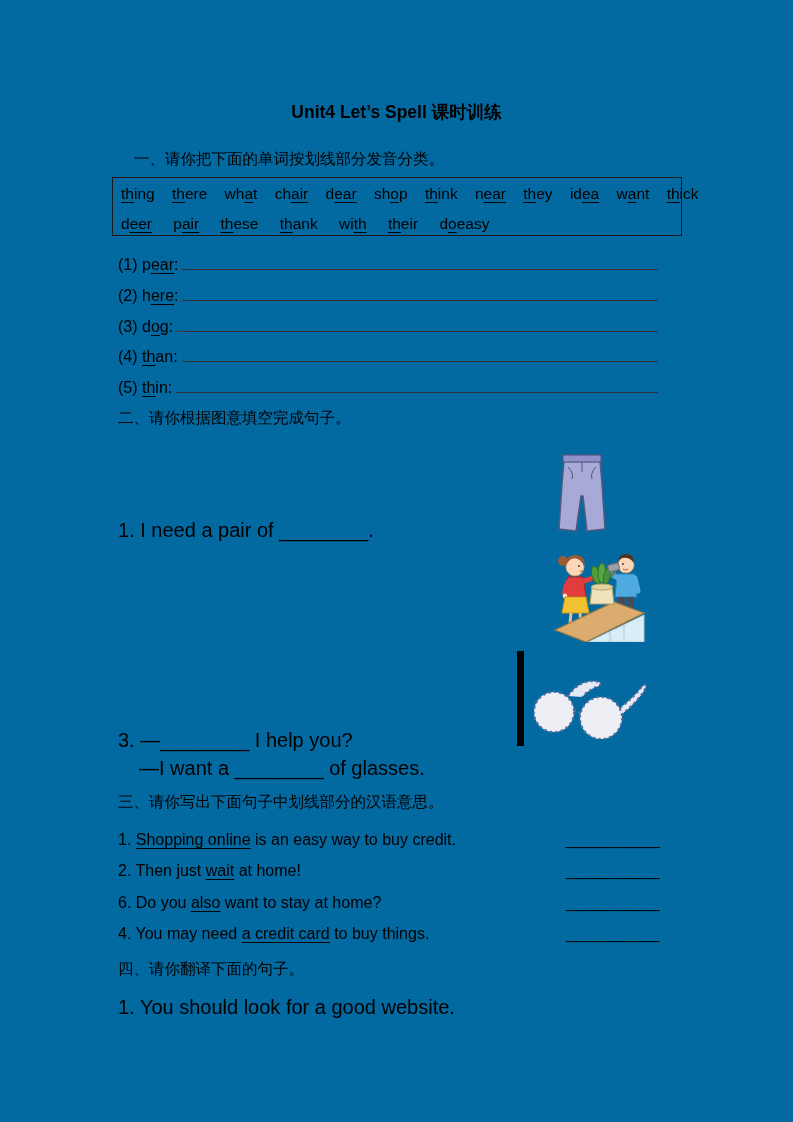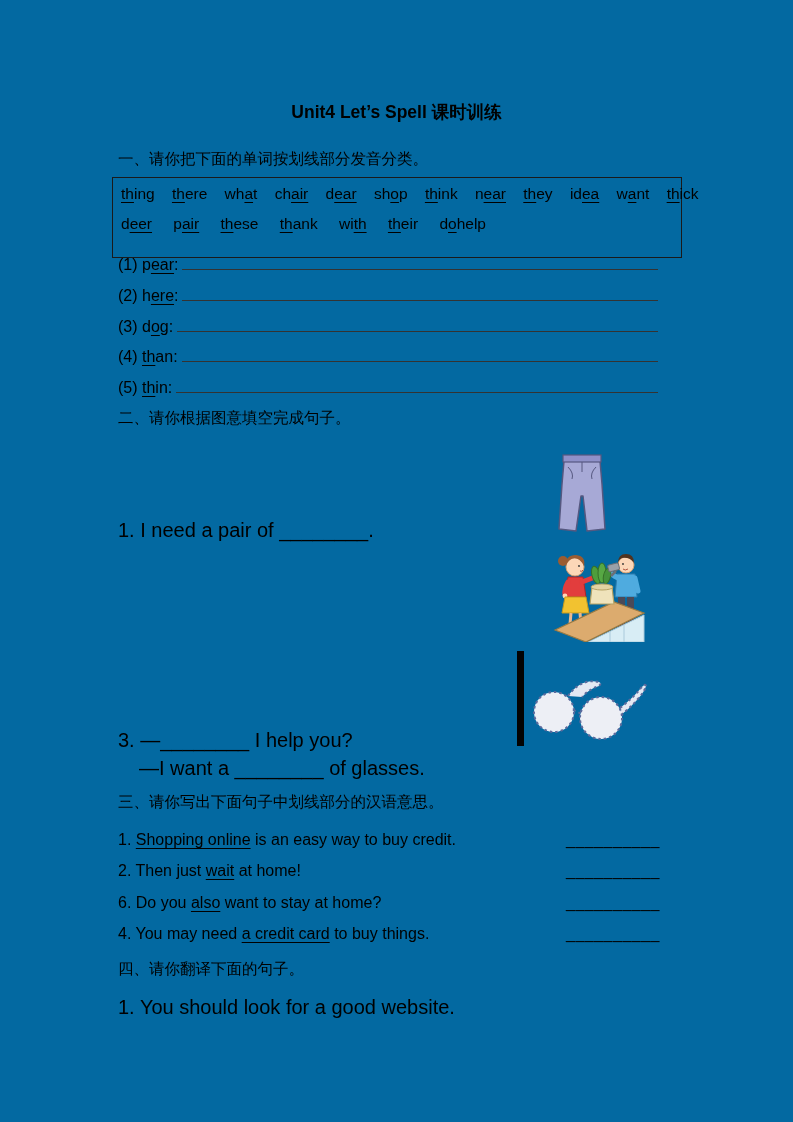--- a/index.html
+++ b/index.html
@@ -1,21 +1,21 @@
 <!DOCTYPE html>
 <html><head>
 <meta charset="utf-8">
 <style>
   html,body { margin:0; padding:0; background:#ffffff; }
   .page { position:relative; width:793px; height:1122px; background:#0369a1;
           font-family:Liberation Sans, sans-serif; color:#000; overflow:hidden; }
   .abs { position:absolute; }
   .title { left:0; right:0; top:100px; text-align:center; font-size:17.5px; font-weight:bold; }
   .heading { font-size:15.5px; }
-  .word-box { left:112px; top:177px; width:570px; height:81px; border:1.5px solid #1a1a1a;
+  .word-box { left:112px; top:177px; width:570px; height:59px; border:1.5px solid #1a1a1a;
               box-sizing:border-box; padding:1px 8px 0 8px; font-size:15.5px; }
   .word-row { line-height:30px; white-space:nowrap; }
   .word { margin-right:13px; }
   .word-row-2 .word { margin-right:17px; }
   u { text-decoration:underline; text-underline-offset:2.5px; text-decoration-thickness:1px; }
   .classify { left:118px; top:250px; width:540px; font-size:16px; }
   .classify-row { display:flex; align-items:baseline; height:30.8px; }
   .classify-row .lbl { line-height:30.8px; white-space:pre; }
   .blank-fill { flex:1; height:16px; border-bottom:1.2px solid #333; margin-left:4px; }
   .qline { font-size:20px; line-height:22px; white-space:nowrap; }
@@ -25,21 +25,21 @@
   .bar { background:#030303; }
   .imgwrap { line-height:0; }
 </style>
 </head>
 <body>
 
 <div class="page">
 
   <div class="abs title">Unit4 Let’s Spell 课时训练</div>
 
-  <div class="abs heading" style="left:118px; top:149px;">一、请你把下面的单词按划线部分发音分类。</div>
+  <div class="abs heading" style="left:134px; top:149px;">一、请你把下面的单词按划线部分发音分类。</div>
 
   <div class="abs word-box">
     <div class="word-row">
       
     
         <span class="word"><span></span><u>th</u><span>ing</span></span>
       
         <span class="word"><span></span><u>th</u><span>ere</span></span>
       
         <span class="word"><span>wh</span><u>a</u><span>t</span></span>
@@ -70,21 +70,21 @@
         <span class="word"><span>p</span><u>air</u><span></span></span>
       
         <span class="word"><span></span><u>th</u><span>ese</span></span>
       
         <span class="word"><span></span><u>th</u><span>ank</span></span>
       
         <span class="word"><span>wi</span><u>th</u><span></span></span>
       
         <span class="word"><span></span><u>th</u><span>eir</span></span>
       
-        <span class="word"><span>d</span><u>o</u><span>help</span></span>
+        <span class="word"><span>d</span><u>o</u><span>easy</span></span>
       </div>
   </div>
 
   <div class="abs classify">
 
       <div class="classify-row">
         <span class="lbl">(1) </span>
         <span class="lbl">p</span>
         <u class="lbl">ear</u>
         <span class="lbl"></span>

